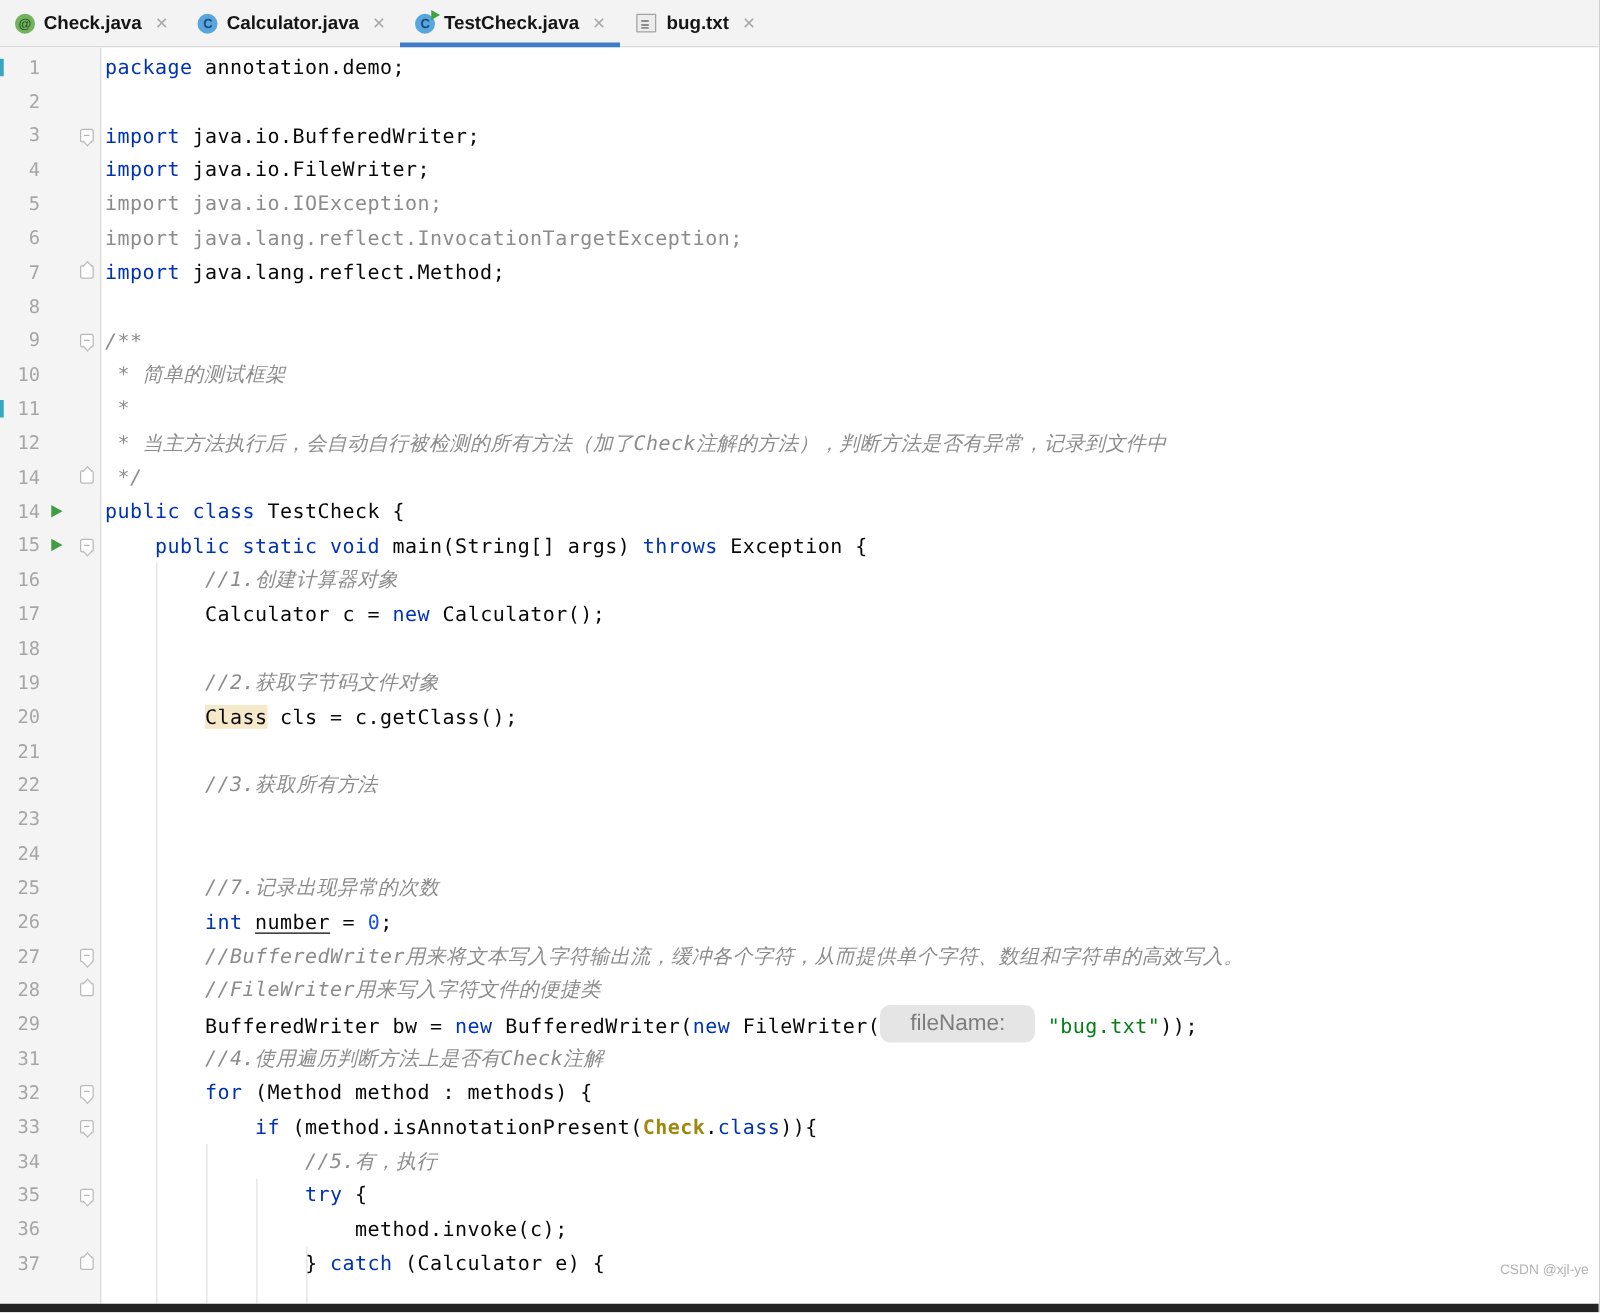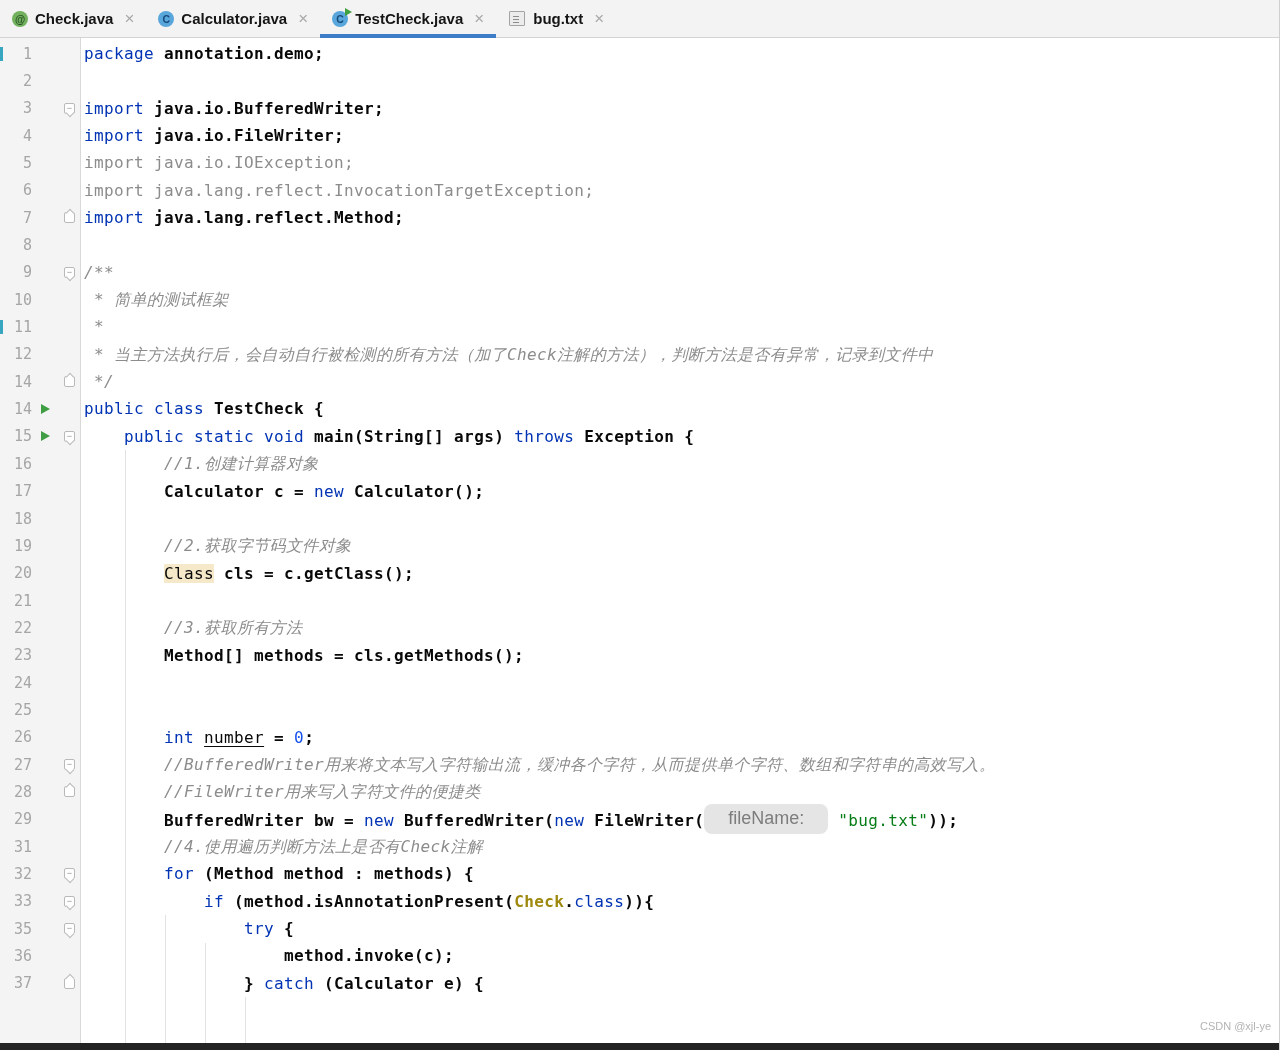--- a/index.html
+++ b/index.html
@@ -59,36 +59,36 @@
           font-size:9px; line-height:8px; text-align:center; cursor:pointer; }
   .fold::after { content:""; position:absolute; left:2px; width:5px; height:5px; background:#fff; }
   .fold-s::after { bottom:-3.5px; transform:rotate(45deg);
         border-right:1px solid #b9b9b9; border-bottom:1px solid #b9b9b9; }
   .fold-e::after { top:-3.5px; transform:rotate(45deg);
         border-left:1px solid #b9b9b9; border-top:1px solid #b9b9b9; }
 
   .code { white-space:pre; padding-left:3px; font-family:"DejaVu Sans Mono", monospace;
           font-size:16px; letter-spacing:0.37px; color:#080808; line-height:27.35px; }
   .tok-kw { color:#0033b3; }
-  .tok-pl { color:#080808;font-weight:bold; }
+  .tok-pl { color:#080808; }
   .tok-cm { color:#8c8c8c; font-style:italic; }
   .tok-gi { color:#8c8c8c; }
   .tok-st { color:#067d17; }
   .tok-nm { color:#1750eb; }
   .tok-an { color:#9e880d;font-weight:bold; }
   .tok-hl { background:#f6e9c9; }
   .tok-un { text-decoration:underline; text-underline-offset:3px; }
   .tok-hint { display:inline-block; font-family:"Liberation Sans", sans-serif;
               font-size:18px; letter-spacing:0; color:#7d7d7d; background:#e5e5e5;
               border-radius:8px; padding:1px 24px 2px; vertical-align:2px; }
 
   .edge-mark { position:absolute; left:0; top:7px; width:3px; height:14px;
                background:#38a6c1; }
 
-  .watermark { position:absolute; right:8px; bottom:11px; font-size:11px;
+  .watermark { position:absolute; right:8px; bottom:21px; font-size:11px;
                color:#b3b3b3; }
   .bottom-bar { position:absolute; left:0; bottom:0; width:100%; height:7px;
                 background:#232323; }
 </style>
 </head>
 <body>
 
 <div class="app">
 
   <div class="tabbar">
@@ -315,36 +315,36 @@
             <span class="slot-fold"></span>
           </div>
           <div class="code"><span class="tok-pl">        </span><span class="tok-cm">//3.获取所有方法</span></div>
         </div>
         <div class="line">
           <div class="gut">
             <span class="lnum">23</span>
             <span class="slot-run"></span>
             <span class="slot-fold"></span>
           </div>
-          <div class="code"><span class="tok-pl">        Method[] methods = cls.getMethods();</span></div>
         </div>
         <div class="line">
           <div class="gut">
             <span class="lnum">24</span>
             <span class="slot-run"></span>
             <span class="slot-fold"></span>
           </div>
           <div class="code"></div>
         </div>
         <div class="line">
           <div class="gut">
             <span class="lnum">25</span>
             <span class="slot-run"></span>
             <span class="slot-fold"></span>
           </div>
+          <div class="code"><span class="tok-pl">        </span><span class="tok-cm">//7.记录出现异常的次数</span></div>
         </div>
         <div class="line">
           <div class="gut">
             <span class="lnum">26</span>
             <span class="slot-run"></span>
             <span class="slot-fold"></span>
           </div>
           <div class="code"><span class="tok-pl">        </span><span class="tok-kw">int</span><span class="tok-pl"> </span><span class="tok-un">number</span><span class="tok-pl"> = </span><span class="tok-nm">0</span><span class="tok-pl">;</span></div>
         </div>
         <div class="line">
@@ -395,20 +395,28 @@
         </div>
         <div class="line">
           <div class="gut">
             <span class="lnum">33</span>
             <span class="slot-run"></span>
             <span class="slot-fold">
               <span class="fold fold-s">−</span>
             </span>
           </div>
           <div class="code"><span class="tok-pl">            </span><span class="tok-kw">if</span><span class="tok-pl"> (method.isAnnotationPresent(</span><span class="tok-an">Check</span><span class="tok-pl">.</span><span class="tok-kw">class</span><span class="tok-pl">)){</span></div>
+        </div>
+        <div class="line">
+          <div class="gut">
+            <span class="lnum">34</span>
+            <span class="slot-run"></span>
+            <span class="slot-fold"></span>
+          </div>
+          <div class="code"><span class="tok-pl">                </span><span class="tok-cm">//5.有，执行</span></div>
         </div>
         <div class="line">
           <div class="gut">
             <span class="lnum">35</span>
             <span class="slot-run"></span>
             <span class="slot-fold">
               <span class="fold fold-s">−</span>
             </span>
           </div>
           <div class="code"><span class="tok-pl">                </span><span class="tok-kw">try</span><span class="tok-pl"> {</span></div>

